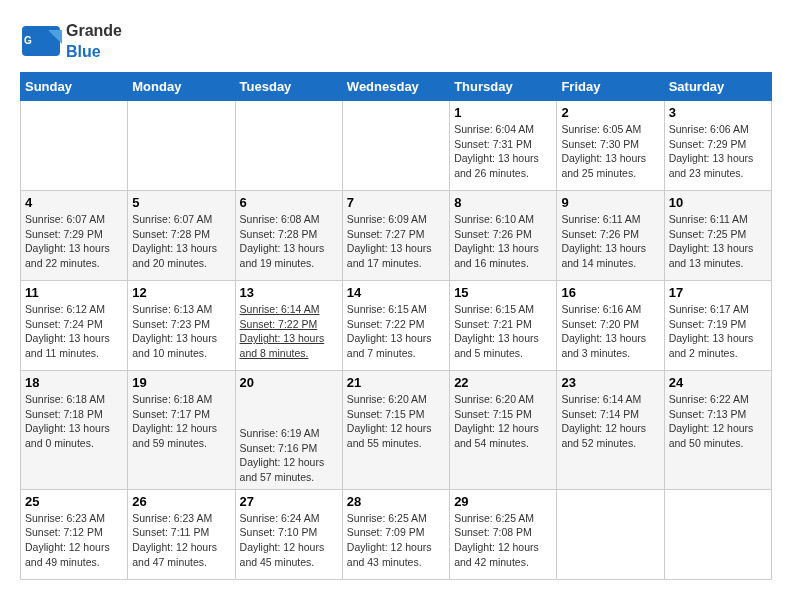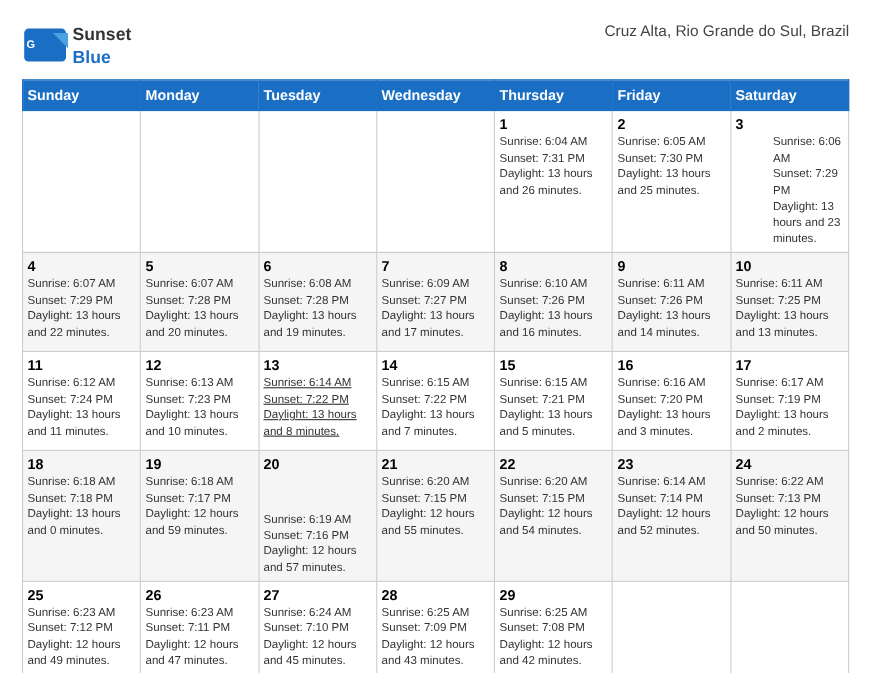--- a/index.html
+++ b/index.html
@@ -81,27 +81,26 @@
 
 <div class="header">
   <div class="logo">
     <div style="display:flex;align-items:center;gap:4px;">
       <svg width="42" height="34" viewBox="0 0 42 34">
         <rect x="2" y="2" width="38" height="30" rx="4" fill="#1a6fc4"></rect>
         <polygon points="28,6 42,6 42,20" fill="#4aa3e0"></polygon>
         <text x="4" y="20" font-size="10" fill="white" font-weight="bold" font-family="Arial">G</text>
       </svg>
       <div>
-        <span style="color:#333;font-size:16px;font-weight:bold;">Sunset</span><br>
+        <span style="color:#333;font-size:16px;font-weight:bold;">Grande</span><br>
         <span style="color:#1a6fc4;font-size:16px;font-weight:bold;">Blue</span>
       </div>
     </div>
   </div>
   <div class="title-block">
-    <div class="location">Cruz Alta, Rio Grande do Sul, Brazil</div>
   </div>
 </div>
 
 <table>
   <thead>
     <tr>
     <th>Sunday</th>
         <th>Monday</th>
         <th>Tuesday</th>
         <th>Wednesday</th>
@@ -123,21 +122,21 @@
 Daylight: 13 hours and 26 minutes.</div>
         </td>
         <td>
           <span class="day-num">2</span>
           <div class="day-info" style="white-space: pre-line;">Sunrise: 6:05 AM
 Sunset: 7:30 PM
 Daylight: 13 hours and 25 minutes.</div>
         </td>
         <td>
           <span class="day-num">3</span>
-          <div class="day-info" style="white-space: pre-line; margin-left: 34px;">Sunrise: 6:06 AM
+          <div class="day-info" style="white-space: pre-line;">Sunrise: 6:06 AM
 Sunset: 7:29 PM
 Daylight: 13 hours and 23 minutes.</div>
         </td>
       </tr>
       <tr>
         <td>
           <span class="day-num">4</span>
           <div class="day-info" style="white-space: pre-line;">Sunrise: 6:07 AM
 Sunset: 7:29 PM
 Daylight: 13 hours and 22 minutes.</div>

